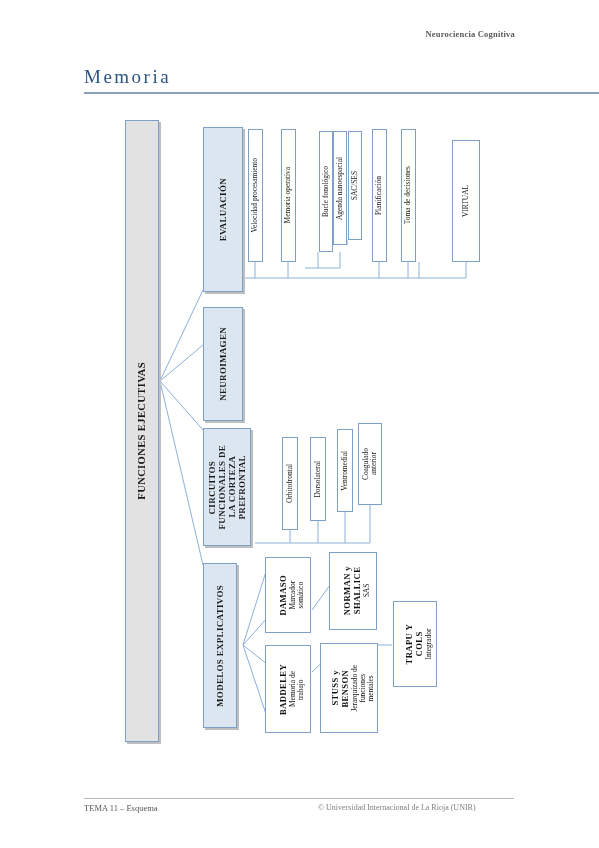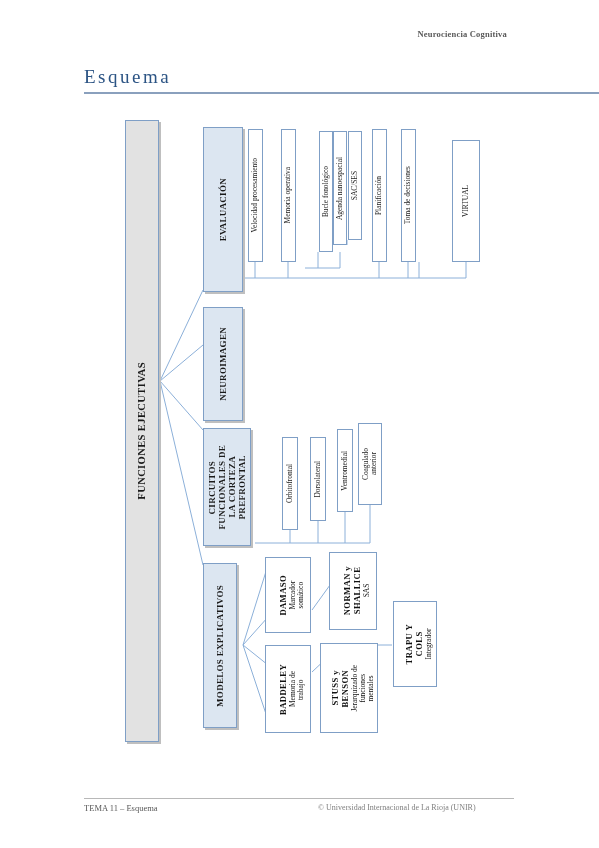--- a/index.html
+++ b/index.html
@@ -5,21 +5,21 @@
   html,body{margin:0;padding:0;}
   body{
     width:599px;height:848px;background:#ffffff;
     font-family:"Liberation Serif", serif;
     position:relative;overflow:hidden;
   }
   .page{position:absolute;left:0;top:0;width:599px;height:848px;}
 
   
   .hdr-text{
-    position:absolute;right:92px;top:29px;
+    position:absolute;right:84px;top:29px;
     font-family:"Liberation Serif", serif;
     font-weight:bold;font-size:8.5px;color:#595959;
     letter-spacing:.2px;white-space:nowrap;
   }
   .title{
     position:absolute;left:84px;top:66px;
     font-family:"Liberation Serif", serif;
     font-size:19px;color:#2c5484;letter-spacing:2.5px;
     white-space:nowrap;
   }
@@ -75,21 +75,21 @@
   .n-model{background:#ffffff;}
   .n-model .vtxt{font-size:7.4px;color:#111;}
   .n-model .vtxt b{font-size:8.6px;letter-spacing:.4px;}
 </style>
 </head>
 <body>
 
 <div class="page">
 
   <div class="hdr-text">Neurociencia Cognitiva</div>
-  <div class="title">Esquema</div>
+  <div class="title">Memoria</div>
   <div class="title-rule"></div>
 
   <div class="diagram">
 
     <svg class="lines" viewBox="0 0 599 848">
       <g stroke="#8cb0d9" stroke-width="1" fill="none">
 
         <line x1="160" y1="381" x2="203" y2="290"></line>
         <line x1="160" y1="381" x2="203" y2="345"></line>
         <line x1="160" y1="381" x2="203" y2="430"></line>

